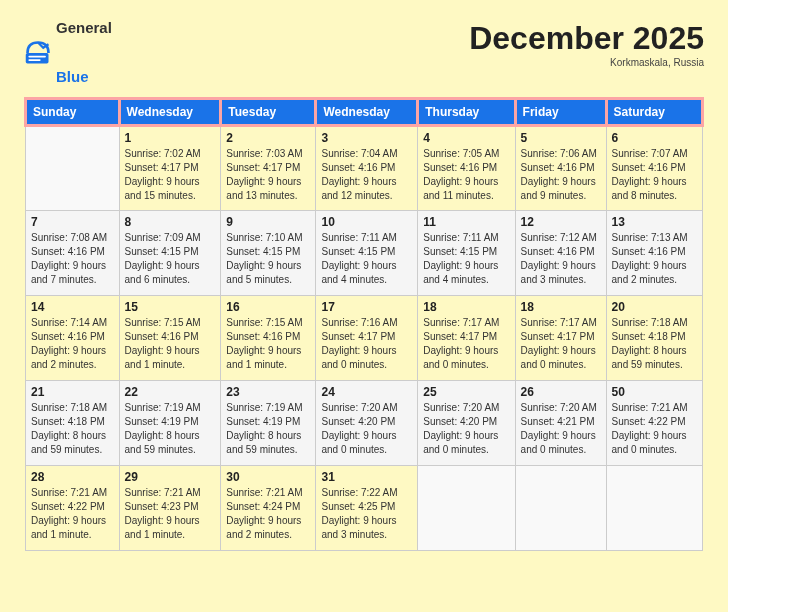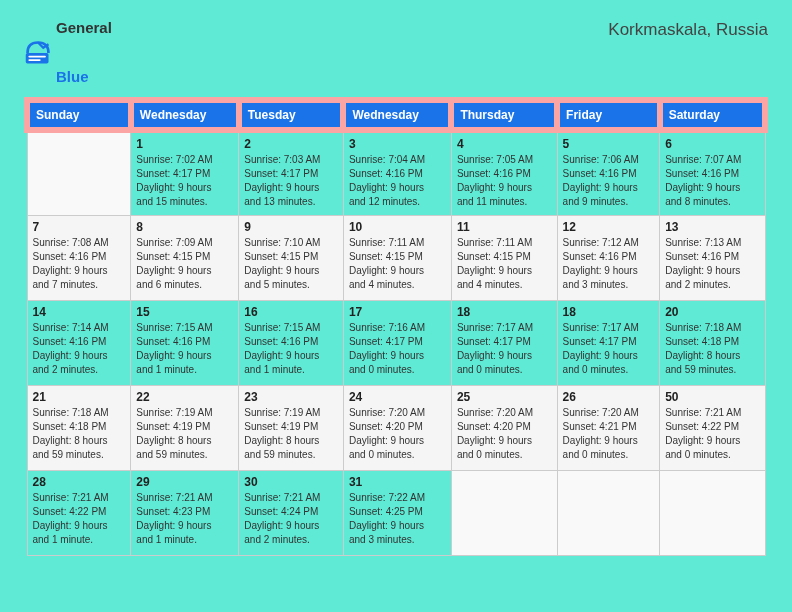--- a/index.html
+++ b/index.html
@@ -4,24 +4,24 @@
   <style>
     * { margin: 0; padding: 0; box-sizing: border-box; }
     body {
       font-family: Arial, sans-serif;
       background: #fff;
       width: 792px;
       height: 612px;
       overflow: hidden;
     }
     .page {
-      width: 792px;
+      width: 728px;
       height: 612px;
       padding: 20px 24px 16px 24px;
-      background: #5eead4;
+      background: #fef9c3;
     }
     .header {
       display: flex;
       justify-content: space-between;
       align-items: flex-start;
       margin-bottom: 12px;
     }
     .logo-area {
       display: flex;
       align-items: center;
@@ -49,35 +49,35 @@
     }
     .title-area {
       text-align: right;
     }
     .month-title {
       font-size: 32px;
       font-weight: bold;
       color: #222;
     }
     .subtitle {
-      font-size: 17px;
+      font-size: 10px;
       color: #444;
     }
     .calendar {
       width: 100%;
       border-collapse: collapse;
     }
     .calendar th {
       background: #1a73e8;
       color: #fff;
       font-size: 12px;
       font-weight: bold;
       padding: 5px 6px;
       text-align: left;
-      border: 6px solid #fca5a5;
+      border: 3px solid #fca5a5;
     }
     .calendar td {
       vertical-align: top;
       border: 1px solid #ccc;
       padding: 4px 5px;
       width: 113px;
       font-size: 9.5px;
       color: #333;
       height: 85px;
     }
@@ -113,20 +113,21 @@
         <rect x="2" y="16" width="26" height="12" rx="2" fill="#1a73e8"></rect>
         <rect x="5" y="19" width="20" height="2" rx="1" fill="#fff"></rect>
         <rect x="5" y="23" width="14" height="2" rx="1" fill="#fff"></rect>
       </svg>
       <div class="logo-text">
         <span class="logo-general">General</span>
         <span class="logo-blue">Blue</span>
       </div>
     </div>
     <div class="title-area">
+      <div class="month-title">December 2025</div>
       <div class="subtitle">Korkmaskala, Russia</div>
     </div>
   </div>
 
   <table class="calendar">
     <thead>
       <tr>
         <th>Sunday</th>
         <th>Wednesday</th>
         <th>Tuesday</th>

